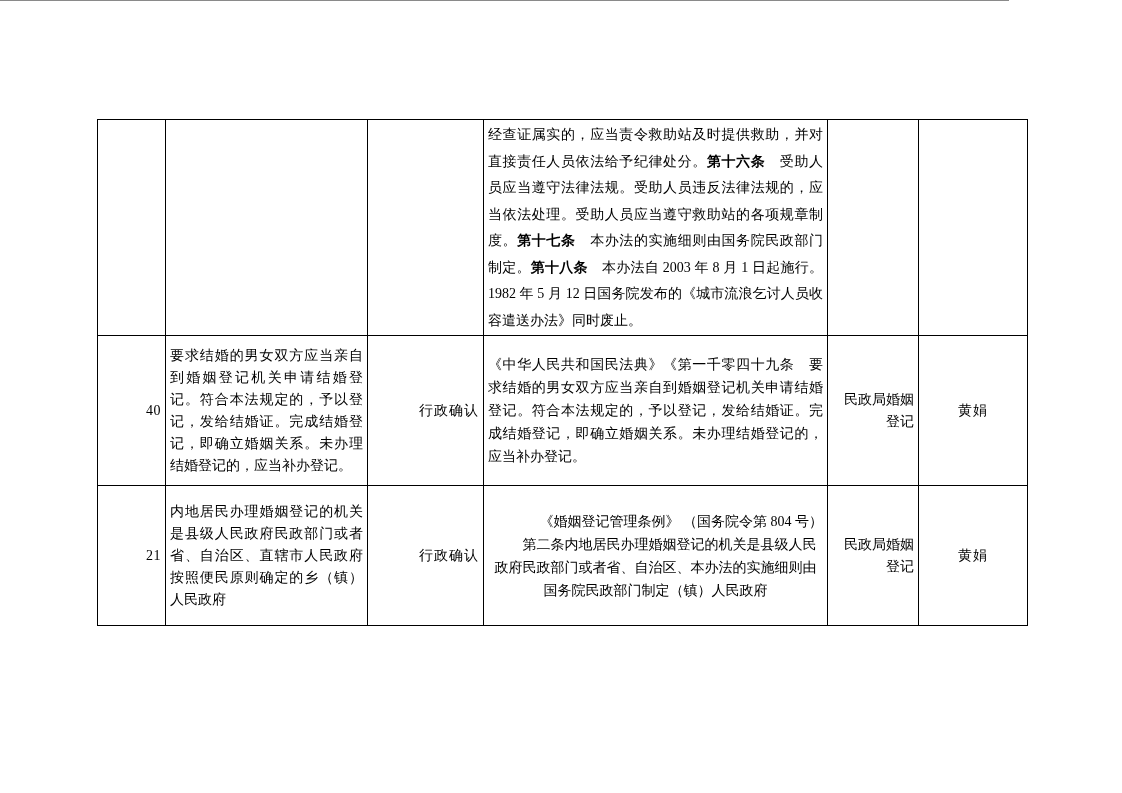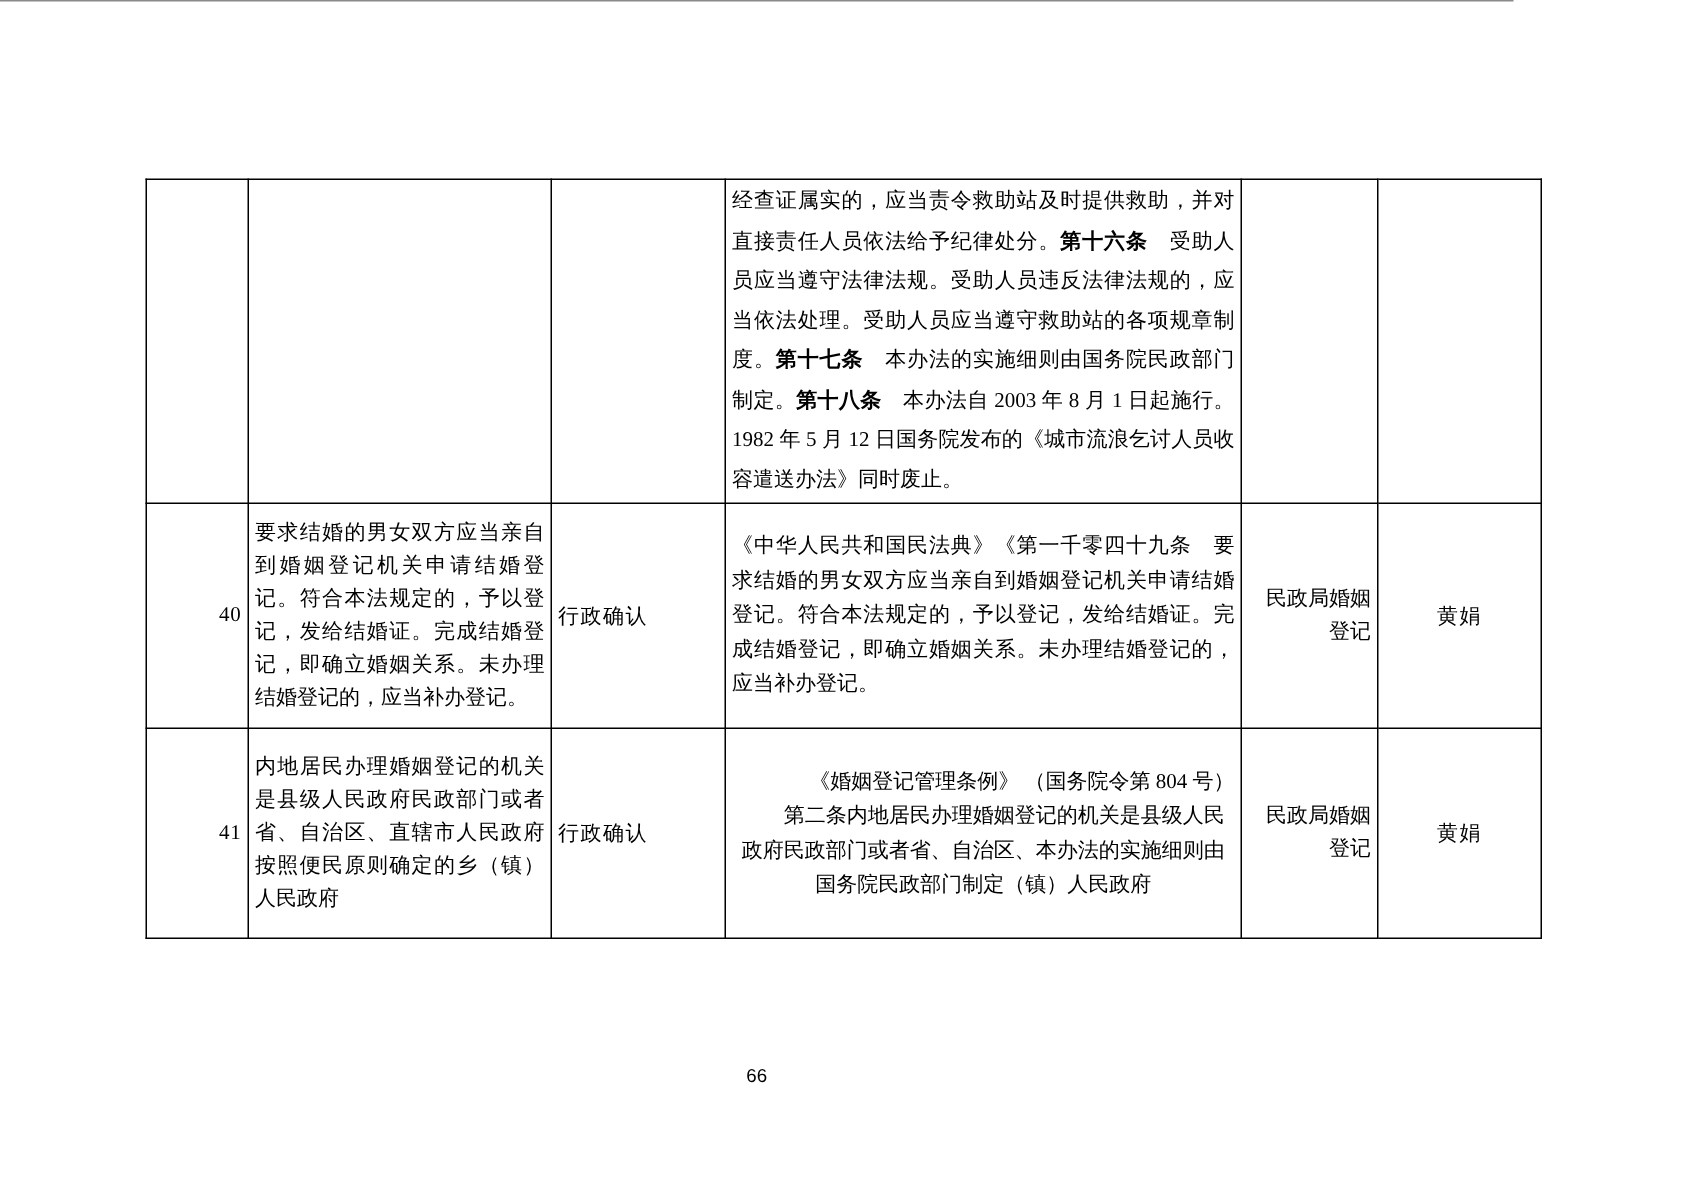--- a/index.html
+++ b/index.html
@@ -50,21 +50,21 @@
     text-align: right;
     letter-spacing: 0.5px;
   }
   td.cell-item {
     text-align: justify;
     text-justify: inter-character;
     line-height: 22px;
     padding: 2px 3px;
   }
   td.cell-type {
-    text-align: left;
+    text-align: right;
     letter-spacing: 1px;
   }
   td.cell-basis {
     text-align: justify;
     text-justify: inter-character;
     line-height: 23px;
     padding: 2px 5px;
   }
   tr.row-cont td.cell-basis {
     vertical-align: top;
@@ -131,27 +131,26 @@
       <tr class="row-40">
         <td class="cell-id">40</td>
         <td class="cell-item">要求结婚的男女双方应当亲自到婚姻登记机关申请结婚登记。符合本法规定的，予以登记，发给结婚证。完成结婚登记，即确立婚姻关系。未办理结婚登记的，应当补办登记。</td>
         <td class="cell-type">行政确认</td>
         <td class="cell-basis">《中华人民共和国民法典》《第一千零四十九条　要求结婚的男女双方应当亲自到婚姻登记机关申请结婚登记。符合本法规定的，予以登记，发给结婚证。完成结婚登记，即确立婚姻关系。未办理结婚登记的，应当补办登记。</td>
         <td class="cell-dept">民政局婚姻登记</td>
         <td class="cell-person">黄娟</td>
       </tr>
 
       <tr class="row-41">
-        <td class="cell-id">41</td>
+        <td class="cell-id">21</td>
         <td class="cell-item">内地居民办理婚姻登记的机关是县级人民政府民政部门或者省、自治区、直辖市人民政府按照便民原则确定的乡（镇）人民政府</td>
         <td class="cell-type">行政确认</td>
         <td class="cell-basis">
           <div class="basis-p1">《婚姻登记管理条例》 （国务院令第 804 号）</div>
           <div class="basis-p2">第二条内地居民办理婚姻登记的机关是县级人民政府民政部门或者省、自治区、本办法的实施细则由国务院民政部门制定（镇）人民政府</div>
         </td>
         <td class="cell-dept">民政局婚姻登记</td>
         <td class="cell-person">黄娟</td>
       </tr>
     </tbody>
   </table>
 
-  <div class="page-number">66</div>
 </div>
 
 </body></html>

